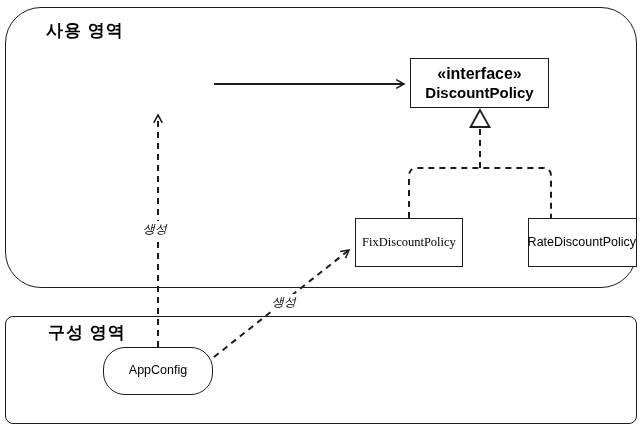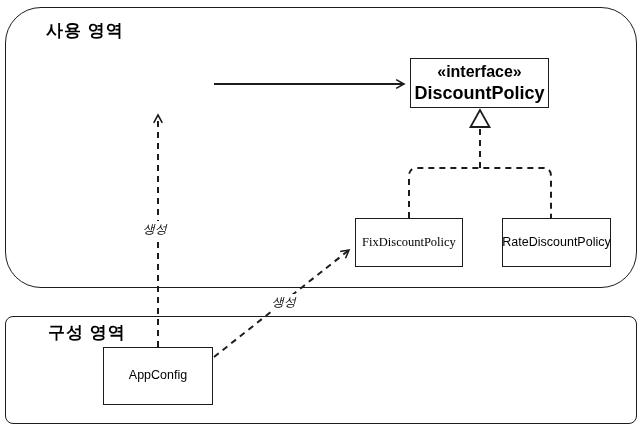--- a/index.html
+++ b/index.html
@@ -59,24 +59,24 @@
     justify-content: center;
     text-align: center;
     font-size: 12.5px;
     color: #000000;
     z-index: 3;
     line-height: 1.25;
   }
   .node-order    { left: 103px; top: 59px;  width: 110px; height: 50px; }
   .node-discount { left: 410px; top: 58px;  width: 139px; height: 50px; }
   .node-fix      { left: 355px; top: 218px; width: 108px; height: 49px; font-family: Liberation Serif, serif; }
-  .node-rate     { left: 502px; top: 218px; width: 109px; height: 49px; }
-  .node-appcfg   { left: 103px; top: 347px; width: 110px; height: 58px; }
+  .node-rate     { left: 528px; top: 218px; width: 109px; height: 49px; align-items: flex-end; }
+  .node-appcfg   { left: 103px; top: 347px; width: 110px; height: 48px; border-radius: 22px; }
   .stereotype { font-size: 16px; font-weight: bold; }
-  .iface-name { font-size: 18px; font-weight: bold; }
+  .iface-name { font-size: 15px; font-weight: bold; }
   .edge-label {
     position: absolute;
     background: #ffffff;
     font-size: 12px;
     color: #000000;
     padding: 0 2px;
     z-index: 4;
     white-space: nowrap;
     font-style: italic;
   }

